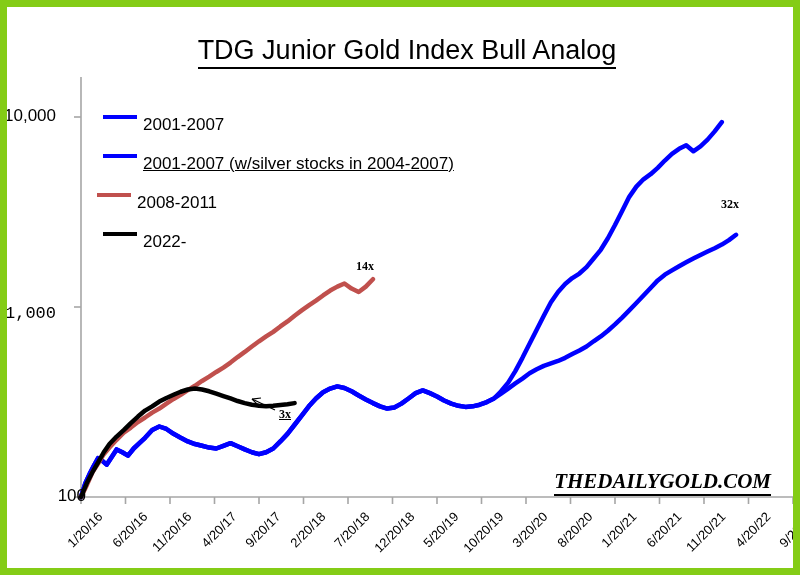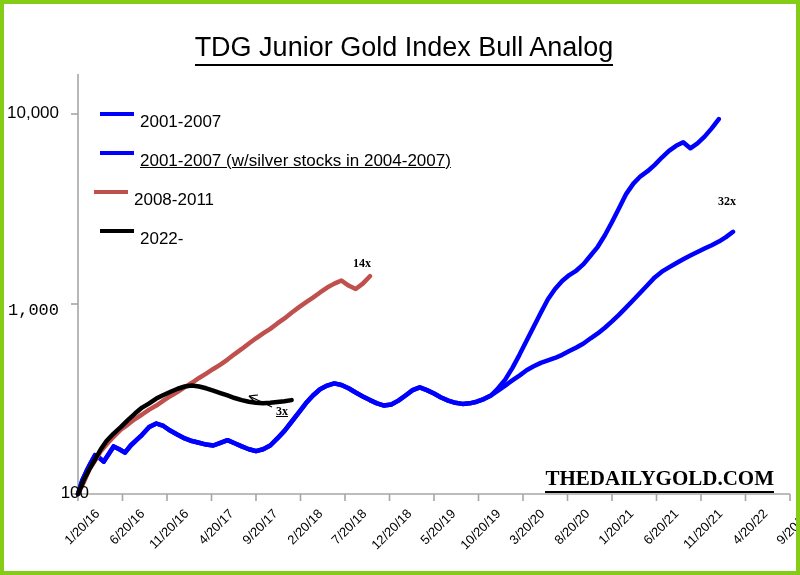--- a/index.html
+++ b/index.html
@@ -10,21 +10,21 @@
   body {
     font-family: "Liberation Sans", sans-serif;
   }
   #chart-root {
     position: relative;
     width: 800px;
     height: 575px;
     background: #ffffff;
     overflow: hidden;
     box-sizing: border-box;
-    border: 4px solid #84cc16;
+    border: 7px solid #84cc16;
   }
   #chart-title {
     position: absolute;
     left: 0;
     top: 28px;
     width: 800px;
     text-align: center;
     font-size: 27px;
     font-weight: normal;
     color: #000000;
@@ -85,20 +85,21 @@
     right: 22px;
     top: 462px;
     font-family: "Liberation Serif", serif;
     font-size: 21px;
     font-weight: bold;
     color: #000000;
     letter-spacing: 0px;
     white-space: nowrap;
     border-bottom: 2px solid #000000;
     padding-bottom: 0px;
+    font-style: italic;
   }
 </style>
 </head>
 <body>
 
 <div id="chart-root">
 
   <div id="chart-title"><span class="t-underline">TDG Junior Gold Index Bull Analog</span></div>
 
   <svg id="plot-svg" width="800" height="575">

